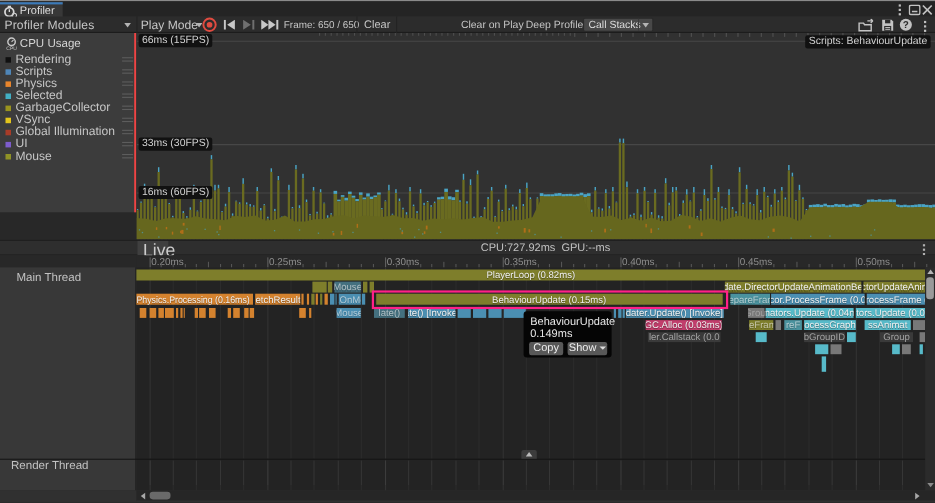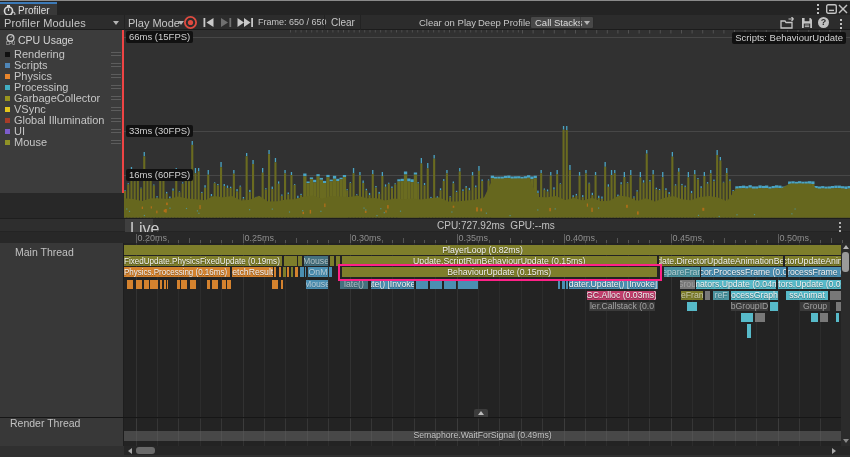--- a/index.html
+++ b/index.html
@@ -170,21 +170,21 @@
 <div class="legrow" style="top:42px">
         <span class="sw" style="background:#e8852c"></span>
         <span class="lname">Physics</span>
         <span class="grip">
           <i></i>
           <i></i>
         </span>
       </div>
 <div class="legrow" style="top:53px">
         <span class="sw" style="background:#42aec2"></span>
-        <span class="lname">Processing</span>
+        <span class="lname">Selected</span>
         <span class="grip">
           <i></i>
           <i></i>
         </span>
       </div>
 <div class="legrow" style="top:64px">
         <span class="sw" style="background:#99931e"></span>
         <span class="lname">GarbageCollector</span>
         <span class="grip">
           <i></i>
@@ -971,33 +971,27 @@
 <div style="position:absolute;left:798.9px;top:418px;width:1px;height:28px;background:#2c2c2c"></div>
 <div style="position:absolute;left:820.3px;top:243px;width:1px;height:174px;background:#2c2c2c"></div>
 <div style="position:absolute;left:820.3px;top:418px;width:1px;height:28px;background:#2c2c2c"></div>
 
 <div class="thread" style="left:15px;top:246px">Main Thread</div>
 <div class="thread" style="left:10px;top:417px">Render Thread</div>
 
 <div class="bar olive" style="left:124px;top:245px;width:717.0px;height:10px">
       <span class="bt ">PlayerLoop (0.82ms)</span>
     </div>
-<div class="bar olive tl" style="left:124px;top:256px;width:158.0px;height:10px">
-      <span class="bt " style="transform:scaleX(0.93);transform-origin:left center">FixedUpdate.PhysicsFixedUpdate (0.19ms)</span>
-    </div>
 <div class="bar olive" style="left:284px;top:256px;width:12.5px;height:10px"></div>
 <div class="bar olive" style="left:298px;top:256px;width:4.0px;height:10px"></div>
 <div class="bar dimblue" style="left:304px;top:256px;width:24.0px;height:10px">
       <span class="bt dim">Mouse</span>
     </div>
 <div class="bar olive" style="left:330px;top:256px;width:4.0px;height:10px"></div>
 <div class="bar olive" style="left:336px;top:256px;width:4.0px;height:10px"></div>
-<div class="bar olive" style="left:341.5px;top:256px;width:315.5px;height:10px">
-      <span class="bt ">Update.ScriptRunBehaviourUpdate (0.15ms)</span>
-    </div>
 <div class="bar olive" style="left:659px;top:256px;width:124.0px;height:10px">
       <span class="bt ">Update.DirectorUpdateAnimationBegin</span>
     </div>
 <div class="bar olive" style="left:785px;top:256px;width:56.0px;height:10px">
       <span class="bt ">DirectorUpdateAnimatio</span>
     </div>
 <div class="bar orange tl" style="left:124px;top:267px;width:106.0px;height:10px">
       <span class="bt " style="transform:scaleX(0.92);transform-origin:left center">Physics.Processing (0.16ms)</span>
     </div>
 <div class="bar orange" style="left:232px;top:267px;width:40.5px;height:10px">
@@ -1108,23 +1102,20 @@
 <div style="position:absolute;left:338px;top:264px;width:324px;height:17px;border:2.5px solid #ff2187;z-index:5"></div>
 <div class="bar olive" style="left:341.5px;top:267px;width:315.5px;height:10px;z-index:6">
       <span class="bt" style="">BehaviourUpdate (0.15ms)</span>
     </div>
 
 <div class="abs" style="left:0;top:417px;width:850px;height:1px;background:#161616"></div>
 <div class="abs" style="left:474px;top:409px;width:14px;height:8px;background:#3c3c3c;border-radius:2px 2px 0 0">
   <div style="width:0;height:0;margin:2px auto 0;border-left:3px solid transparent;border-right:3px solid transparent;border-bottom:4px solid #bbb"></div>
 </div>
 
-<div class="bar" style="left:124px;top:430.5px;width:717px;height:10.5px;background:#484848">
-      <span class="bt" style="color:#c4c4c4">Semaphore.WaitForSignal (0.49ms)</span>
-    </div>
 
 <div style="position:absolute;left:135.5px;top:419px;width:1px;height:22px;background:rgba(255,255,255,0.05);z-index:8"></div>
 <div style="position:absolute;left:156.9px;top:419px;width:1px;height:22px;background:rgba(255,255,255,0.05);z-index:8"></div>
 <div style="position:absolute;left:178.3px;top:419px;width:1px;height:22px;background:rgba(255,255,255,0.05);z-index:8"></div>
 <div style="position:absolute;left:199.7px;top:419px;width:1px;height:22px;background:rgba(255,255,255,0.05);z-index:8"></div>
 <div style="position:absolute;left:221.1px;top:419px;width:1px;height:22px;background:rgba(255,255,255,0.05);z-index:8"></div>
 <div style="position:absolute;left:242.5px;top:419px;width:1px;height:22px;background:rgba(255,255,255,0.05);z-index:8"></div>
 <div style="position:absolute;left:263.9px;top:419px;width:1px;height:22px;background:rgba(255,255,255,0.05);z-index:8"></div>
 <div style="position:absolute;left:285.3px;top:419px;width:1px;height:22px;background:rgba(255,255,255,0.05);z-index:8"></div>
 <div style="position:absolute;left:306.7px;top:419px;width:1px;height:22px;background:rgba(255,255,255,0.05);z-index:8"></div>
@@ -1146,20 +1137,26 @@
 <div style="position:absolute;left:649.1px;top:419px;width:1px;height:22px;background:rgba(255,255,255,0.05);z-index:8"></div>
 <div style="position:absolute;left:670.5px;top:419px;width:1px;height:22px;background:rgba(255,255,255,0.05);z-index:8"></div>
 <div style="position:absolute;left:691.9px;top:419px;width:1px;height:22px;background:rgba(255,255,255,0.05);z-index:8"></div>
 <div style="position:absolute;left:713.3px;top:419px;width:1px;height:22px;background:rgba(255,255,255,0.05);z-index:8"></div>
 <div style="position:absolute;left:734.7px;top:419px;width:1px;height:22px;background:rgba(255,255,255,0.05);z-index:8"></div>
 <div style="position:absolute;left:756.1px;top:419px;width:1px;height:22px;background:rgba(255,255,255,0.05);z-index:8"></div>
 <div style="position:absolute;left:777.5px;top:419px;width:1px;height:22px;background:rgba(255,255,255,0.05);z-index:8"></div>
 <div style="position:absolute;left:798.9px;top:419px;width:1px;height:22px;background:rgba(255,255,255,0.05);z-index:8"></div>
 <div style="position:absolute;left:820.3px;top:419px;width:1px;height:22px;background:rgba(255,255,255,0.05);z-index:8"></div>
 
+<div id="tip">
+  <div class="l1">BehaviourUpdate</div>
+  <div class="l2">0.149ms</div>
+  <div class="tbtn" style="left:5px;width:31px">Copy</div>
+  <div class="tbtn" style="left:40px;width:36px">Show <span style="display:inline-block;width:0;height:0;border-left:3px solid transparent;border-right:3px solid transparent;border-top:3.5px solid #ddd;vertical-align:1px"></span></div>
+</div>
 
 <div id="vsb">
   <div style="position:absolute;left:1px;top:2px;width:0;height:0;border-left:3.5px solid transparent;border-right:3.5px solid transparent;border-bottom:4.5px solid #b5b5b5;margin-left:0.5px"></div>
   <div style="position:absolute;left:1px;top:9px;width:7px;height:20px;background:#9a9a9a;border-radius:3px"></div>
   <div style="position:absolute;left:1px;bottom:3px;width:0;height:0;border-left:3.5px solid transparent;border-right:3.5px solid transparent;border-top:4.5px solid #8a8a8a;margin-left:0.5px"></div>
 </div>
 <div id="hsb">
   <div style="position:absolute;left:0;top:0;width:124px;height:11px;background:#303030"></div>
   <div style="position:absolute;left:124px;top:0;width:726px;height:9px;background:#262626"></div>
   <div style="position:absolute;left:128px;top:2px;width:0;height:0;border-top:3.5px solid transparent;border-bottom:3.5px solid transparent;border-right:4.5px solid #a8a8a8"></div>

